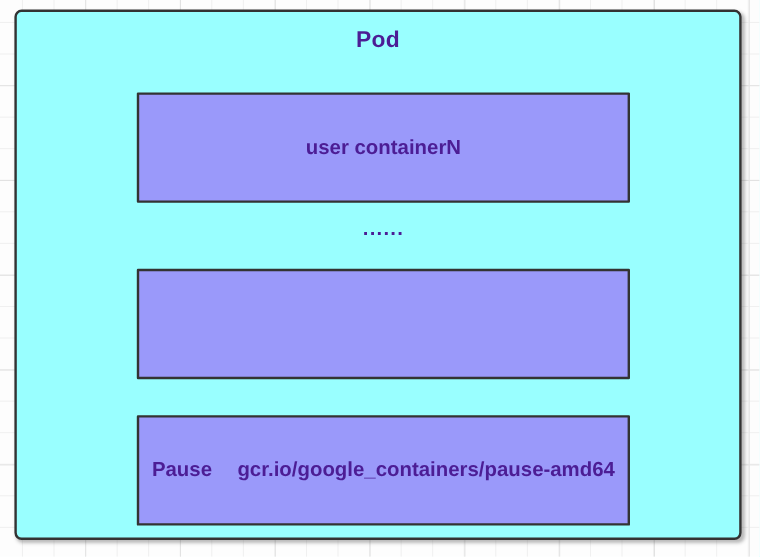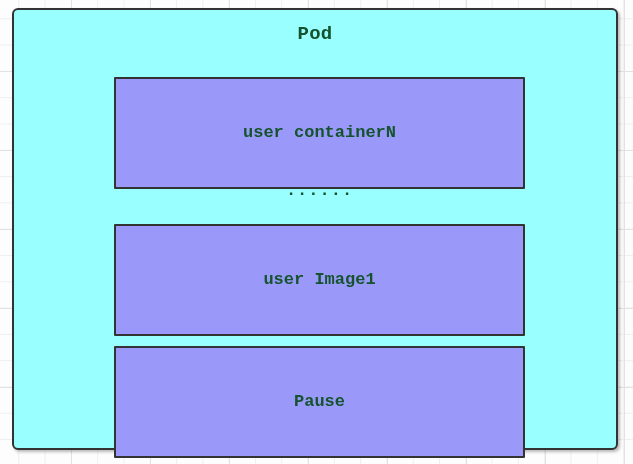--- a/index.html
+++ b/index.html
@@ -13,22 +13,22 @@
     height: 464px;
     overflow: hidden;
     background-color: #fdfdfd;
     background-image:
       linear-gradient(#e2e2e2 1px, transparent 1px),
       linear-gradient(90deg, #e2e2e2 1px, transparent 1px),
       linear-gradient(#efefef 1px, transparent 1px),
       linear-gradient(90deg, #efefef 1px, transparent 1px);
     background-size: 79px 79px, 79px 79px, 26.3px 26.3px, 26.3px 26.3px;
     background-position: -8px -8px, -8px -8px, -8px -8px, -8px -8px;
-    font-family: Liberation Mono, monospace;
-    color: #14532d;
+    font-family: Liberation Sans, sans-serif;
+    color: #4c1d95;
     font-weight: 700;
   }
   .pod {
     position: absolute;
     left: 12px;
     top: 8px;
     width: 606px;
     height: 442px;
     box-sizing: border-box;
     background: #99ffff;
@@ -43,21 +43,21 @@
     width: 100%;
     text-align: center;
     font-size: 19px;
     line-height: 24px;
     letter-spacing: 0.3px;
   }
   .container-box {
     position: absolute;
     left: 100px;
     width: 411px;
-    height: 112px;
+    height: 92px;
     box-sizing: border-box;
     background: #9a99fa;
     border: 2px solid #333333;
     border-radius: 1px;
     display: flex;
     flex-direction: row;
     justify-content: space-around;
     align-items: center;
   }
   .container-box .line {
@@ -88,21 +88,21 @@
 
     <div class="pod-title">Pod</div>
 
     <div class="container-box box-n">
       <div class="line">user containerN</div>
     </div>
 
     <div class="ellipsis">......</div>
 
     <div class="container-box box-1">
-      <div class="line">user Image1</div>
     </div>
 
     <div class="container-box box-pause">
       <div class="line">Pause</div>
+      <div class="line">gcr.io/google_containers/pause-amd64</div>
     </div>
 
   </div>
 </div>
 
 </body></html>

